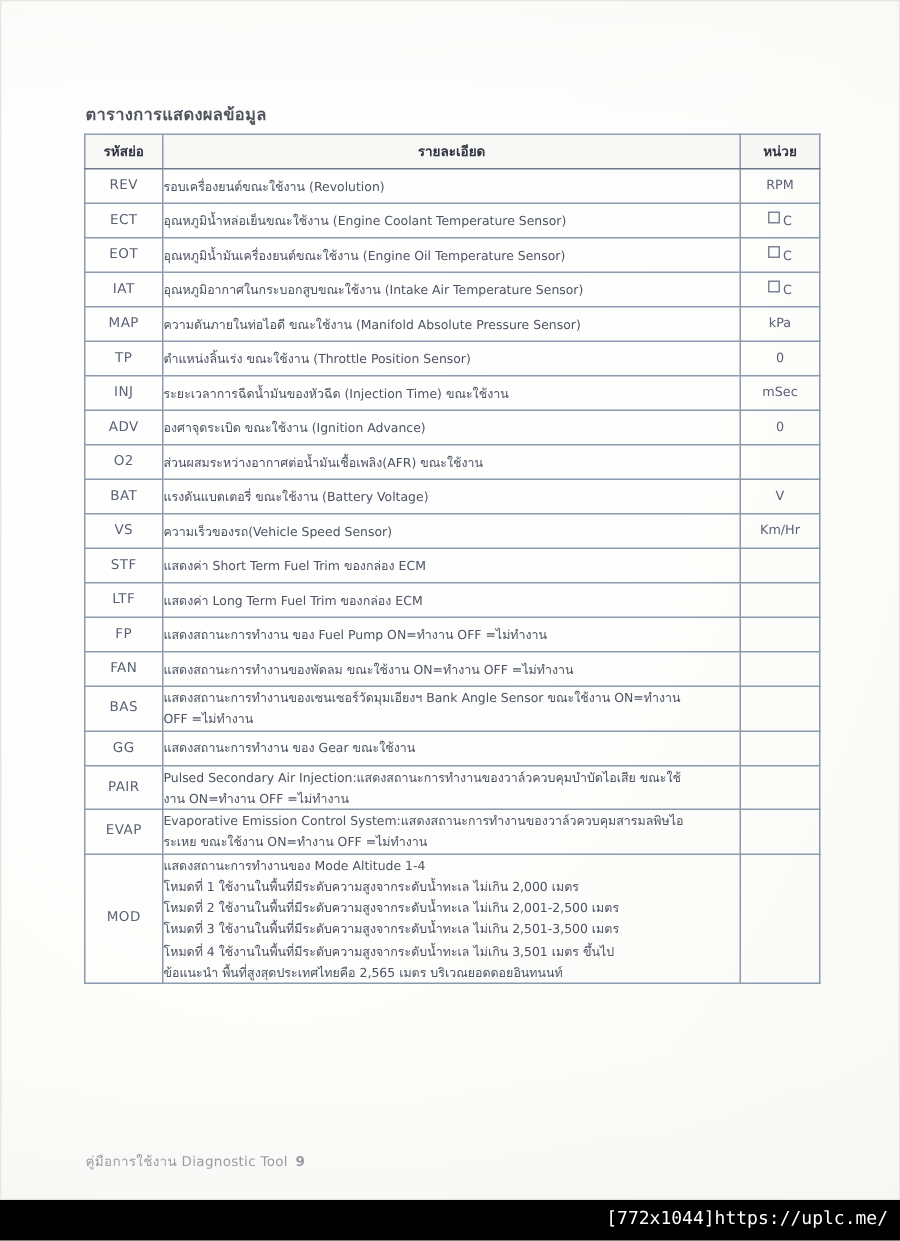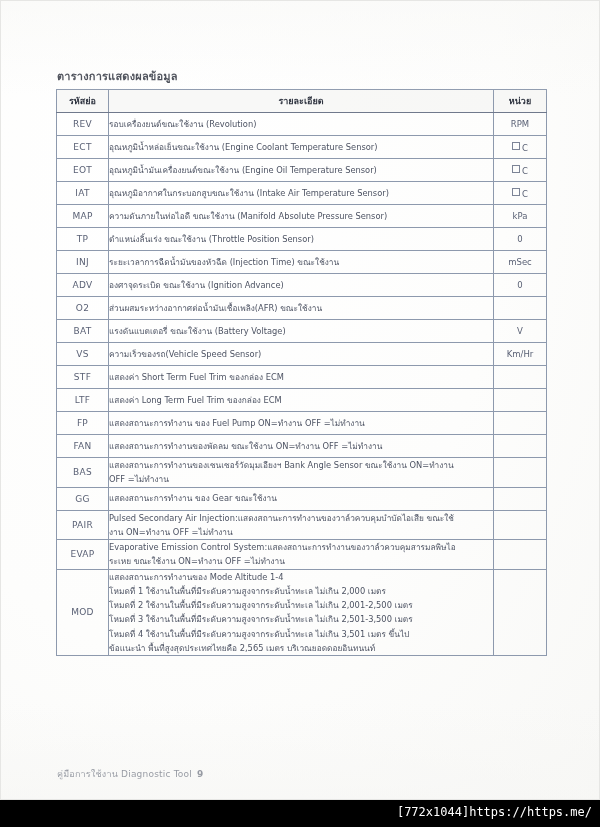--- a/index.html
+++ b/index.html
@@ -310,14 +310,14 @@
       </tbody>
   </table>
 
   <div id="page-footer">
     <span>คู่มือการใช้งาน Diagnostic Tool</span><span class="pg">9</span>
   </div>
 
 </div>
 
 <div id="watermark-bar">
-  <div id="watermark-text">[772x1044]https://https.me/</div>
+  <div id="watermark-text">[772x1044]https://uplc.me/</div>
 </div>
 
 </body></html>

